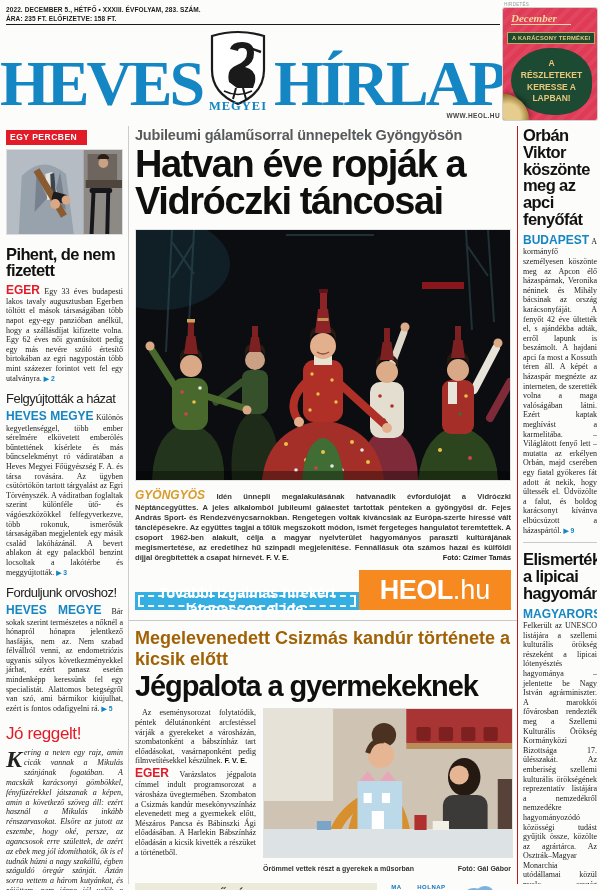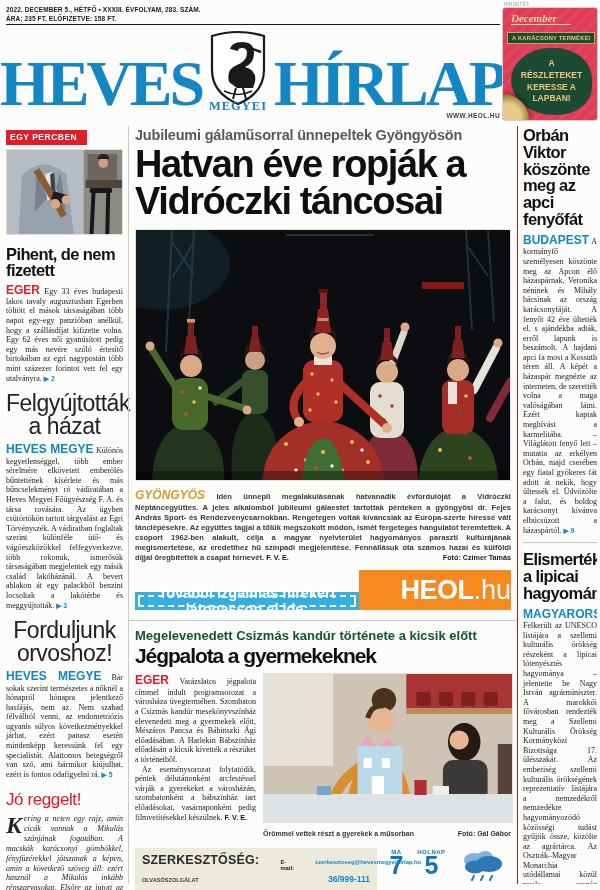--- a/index.html
+++ b/index.html
@@ -50,44 +50,44 @@
   .lead{font-family:"Liberation Sans",sans-serif;font-weight:bold;font-size:12px;}
   .lead-red{color:#e11b28;} .lead-blue{color:#1586c4;} .lead-gold{color:#d99b2b;font-style:italic;}
   .ref{font-family:"Liberation Sans",sans-serif;font-weight:bold;font-size:6.8px;
        color:#1586c4;white-space:nowrap;}
   .sig{font-family:"Liberation Sans",sans-serif;font-weight:bold;font-size:7.2px;color:#111;}
   
   .badge{display:inline-block;background:#e11b28;color:#fff;font-weight:bold;font-size:8.5px;
          letter-spacing:.5px;padding:2.5px 10px 2.5px 4px;}
   .photo-man{width:115px;height:84px;border:1px solid #ddd;margin-top:4px;}
   .t-bold{font-weight:bold;font-size:16.5px;letter-spacing:-.6px;line-height:1.0;margin:7px 0 4px;color:#111;}
-  .t-light{font-weight:400;font-size:23px;letter-spacing:-.5px;line-height:1.0;margin:9px 0 4px;color:#222;text-align:center;}
+  .t-light{font-weight:400;font-size:13px;letter-spacing:-.5px;line-height:1.0;margin:9px 0 4px;color:#222;}
   .t-red{font-weight:500;font-size:17px;letter-spacing:-.4px;margin:11px 0 4px;color:#e11b28;}
   .morning{font-style:italic;font-size:8px;line-height:1.23;}
   .dropcap{float:left;font-size:24px;line-height:.78;padding:2px 2px 0 0;font-weight:bold;}
   
   .kicker{font-size:14.5px;font-weight:bold;color:#58595b;letter-spacing:-.2px;margin:1px 0 3px;}
   .headline1{font-size:38px;font-weight:bold;color:#0f0f0f;letter-spacing:-1.4px;line-height:.97;
              margin:0 0 9px;}
   .photo-dancers{width:374px;height:250px;border:1px solid #e2e2e2;}
   .capt{font-size:7.6px;font-weight:bold;color:#3a3a3a;line-height:1.3;text-align:justify;margin-top:3px;}
   .credit{float:right;font-weight:bold;font-size:7.2px;color:#222;}
   .banner{display:flex;height:40px;margin-top:8px;}
   .banner-blue{flex:1;background:#35aee2;position:relative;display:flex;align-items:center;
                justify-content:center;margin-top:22px;}
   .banner-blue::after{content:"";position:absolute;inset:3px;border:2px dashed rgba(255,255,255,.95);}
   .banner-blue span{color:#fff;font-weight:bold;font-size:14.5px;line-height:1.15;text-align:center;
                     width:85%;}
-  .banner-orange{width:152px;background:#f6891f;display:flex;align-items:center;justify-content:flex-end;
+  .banner-orange{width:152px;background:#f6891f;display:flex;align-items:center;justify-content:center;
                  color:#fff;}
   .logo-main{font-weight:bold;font-size:27px;letter-spacing:-.5px;}
   .logo-suffix{font-weight:400;font-size:27px;}
   .midrule{height:1px;background:#c9c9c9;margin:10px -6px 0;}
-  .kicker2{font-size:13px;font-weight:bold;color:#14532d;margin:7px 0 2px;}
-  .headline2{font-size:21px;font-weight:bold;letter-spacing:-1.1px;line-height:1;margin:0 0 7px;color:#0f0f0f;}
+  .kicker2{font-size:18px;font-weight:bold;color:#a16207;margin:7px 0 2px;}
+  .headline2{font-size:29px;font-weight:bold;letter-spacing:-1.1px;line-height:1;margin:0 0 7px;color:#0f0f0f;}
   .story2{display:flex;gap:7px;}
   .story2-text{width:121px;flex:none;}
   .story2-text .body{margin-bottom:0;}
   .indent{text-indent:7px;}
   .story2-photo{flex:1;}
   .photo-kids{width:100%;height:148px;border:1px solid #e2e2e2;}
   .capt-row{display:flex;justify-content:space-between;font-size:7px;font-weight:bold;color:#333;
             margin-top:3px;gap:6px;}
   .bottom{display:flex;gap:9px;margin-top:11px;align-items:stretch;}
   .editorial{width:228px;flex:none;background:#eceadb;padding:5px 7px 6px;}
@@ -306,22 +306,22 @@
         </div>
       </div>
 
       <div class="midrule"></div>
 
       <div class="kicker2">Megelevenedett Csizmás kandúr története a kicsik előtt</div>
       <h2 class="headline2">Jégpalota a gyermekeknek</h2>
 
       <div class="story2">
         <div class="story2-text">
+          <p class="body indent"><span>Az eseménysorozat folytatódik, péntek délutánonként arcfestéssel várják a gyerekeket a városházán, szombatonként a bábszínház tart előadásokat, vasárnaponként pedig filmvetítésekkel készülnek.</span> <span class="sig">F. V. E.</span></p>
           <p class="body"><span class="lead lead-red">EGER</span> <span>Varázslatos jégpalota címmel indult programsorozat a városháza üvegtermében. Szombaton a Csizmás kandúr mesekönyvszínház elevenedett meg a gyermekek előtt, Mészáros Pancsa és Bábinszki Ági előadásában. A Harlekin Bábszínház előadásán a kicsik kivették a részüket a történetből.</span></p>
-          <p class="body indent"><span>Az eseménysorozat folytatódik, péntek délutánonként arcfestéssel várják a gyerekeket a városházán, szombatonként a bábszínház tart előadásokat, vasárnaponként pedig filmvetítésekkel készülnek.</span> <span class="sig">F. V. E.</span></p>
         </div>
         <div class="story2-photo">
           <svg class="photo-kids" viewBox="0 0 244 148" preserveAspectRatio="none">
             <rect width="244" height="148" fill="#cfc4b4"></rect>
             <rect x="0" y="0" width="68" height="92" fill="#e6e2d8"></rect>
             <rect x="140" y="0" width="104" height="34" fill="#a83434"></rect>
             <g fill="#7e2020">
                 <rect x="150" y="18" width="14" height="14" rx="2"></rect>
                 <rect x="172" y="18" width="14" height="14" rx="2"></rect>
                 <rect x="194" y="18" width="14" height="14" rx="2"></rect>

